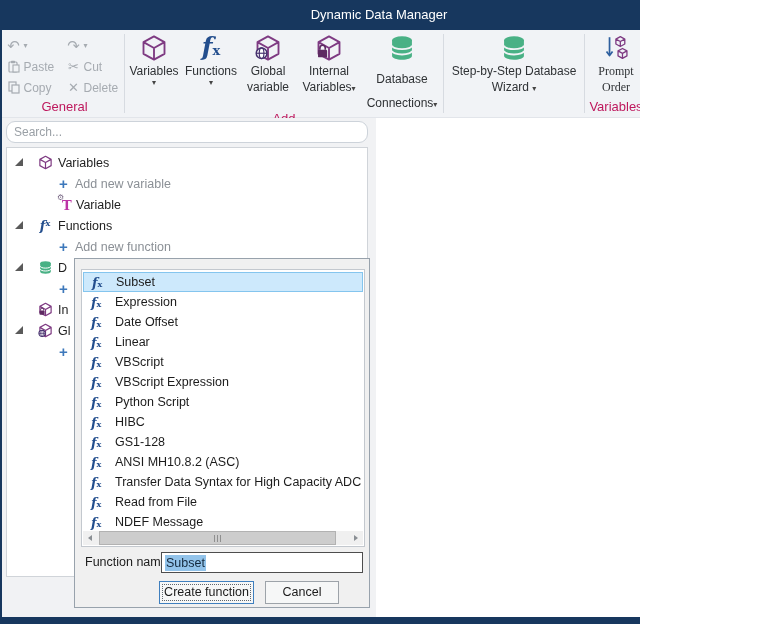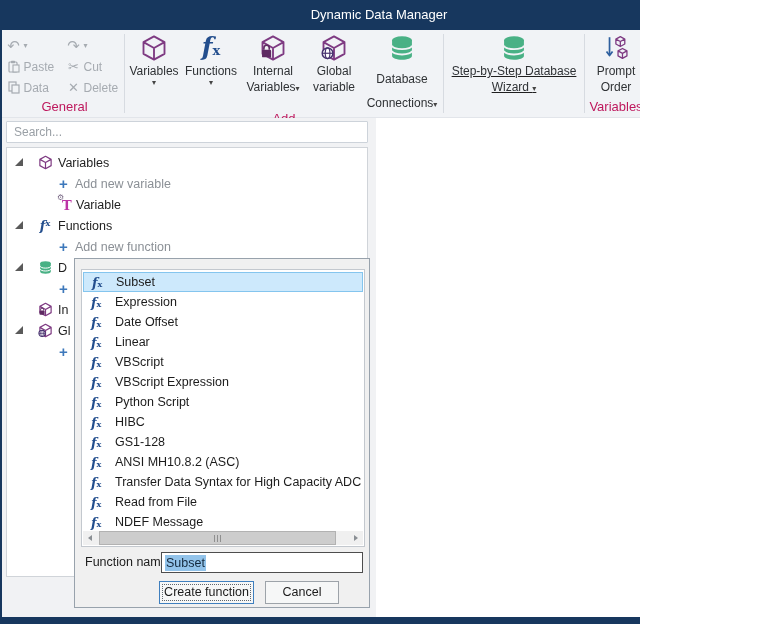--- a/index.html
+++ b/index.html
@@ -41,21 +41,21 @@
   
   .fxi { position:relative; color:#234e8d; font-family:"DejaVu Serif", serif; font-weight:bold; }
   .fxi .f { font-style:italic; }
   .fx-big { font-size:25px; height:28px; line-height:26px; }
   .fx-big .x { font-size:13px; }
   .fx-small { font-size:13px; }
   .fx-small .x { font-size:8px; }
 
   
   .leftpanel { position:absolute; left:0; top:88px; width:374px; height:499px; background:#f1f2f4; }
-  .searchbox { position:absolute; left:4px; top:3px; width:362px; height:22px; background:#fff; border:1px solid #cdd3da; border-radius:1px; }
+  .searchbox { position:absolute; left:4px; top:3px; width:362px; height:22px; background:#fff; border:1px solid #cdd3da; border-radius:9px; }
   .searchbox input { width:100%; height:100%; border:none; outline:none; background:transparent; font-family:"Liberation Sans",sans-serif; font-size:12px; padding:0 7px; color:#333; }
   .searchbox input::placeholder { color:#9aa0a6; }
 
   .treebox { position:absolute; left:4px; top:29px; width:362px; height:430px; background:#fff; border:1px solid #d0d4d9; overflow:hidden; padding-top:4px; }
   .trow { height:21px; display:flex; align-items:center; white-space:nowrap; }
   .trow .expander { width:9px; height:9px; margin-left:8px; margin-right:13px; position:relative; }
   .trow .expander.on::after { content:""; position:absolute; left:0; top:0; width:0; height:0; border-bottom:8px solid #5a5a5a; border-left:8px solid transparent; }
   .trow .ticon { width:16px; margin-right:5px; display:flex; justify-content:center; }
   .trow .tlabel { font-size:12.5px; color:#1f1f1f; }
   .trow.child { padding-left:52px; }
@@ -139,21 +139,21 @@
               <span class="gicon glyph">✂</span>
               <span>Cut</span>
             </div>
             <div class="gitem">
               <span class="gicon">
                 <svg width="12" height="13" viewBox="0 0 12 13">
                     <rect x="1" y="1" width="7" height="9" fill="none" stroke="#a6abb1" stroke-width="1.2"></rect>
                     <rect x="4" y="4" width="7" height="8" fill="#f1f3f6" stroke="#a6abb1" stroke-width="1.2"></rect>
                   </svg>
               </span>
-              <span>Data</span>
+              <span>Copy</span>
             </div>
             <div class="gitem">
               <span class="gicon glyph">✕</span>
               <span>Delete</span>
             </div>
           </div>
         </div>
         <div class="glabel">General</div>
       </div>
 
@@ -169,67 +169,67 @@
                 </svg>
             </span>
             <div class="blabel">Variables</div>
             <div class="caret">▾</div>
           </div>
 
           <div class="bigbtn" style="width:58px;">
             <span class="fxi fx-big"><span class="f">f</span><span class="x">x</span></span>
             <div class="blabel">Functions</div>
             <div class="caret">▾</div>
-          </div>
-
-          <div class="bigbtn" style="width:66px;">
-            <span>
-              <svg width="28" height="28" viewBox="0 0 24 24">
-                <path d="M12 2 L3 7 L3 17 L12 22 L21 17 L21 7 Z M3 7 L12 12 L21 7 M12 12 L12 22" fill="none" stroke="#7e3a82" stroke-width="1.6" stroke-linejoin="round"></path>
-                <path d="M4.2 13.5 v-1.6 a2.3 2.3 0 0 1 4.6 0 v1.6" fill="none" stroke="#5e2a62" stroke-width="1.4"></path>
-                <rect x="2.6" y="13.5" width="7.8" height="6.5" rx="1" fill="#5e2a62"></rect>
-              </svg>
-            </span>
-            <div class="blabel">Internal</div>
-            <div class="blabel"><span>Variables</span><span class="inline-caret">▾</span></div>
           </div>
 
           <div class="bigbtn" style="width:56px;">
             <span>
               <svg width="28" height="28" viewBox="0 0 24 24">
                 <path d="M12 2 L3 7 L3 17 L12 22 L21 17 L21 7 Z M3 7 L12 12 L21 7 M12 12 L12 22" fill="none" stroke="#7e3a82" stroke-width="1.6" stroke-linejoin="round"></path>
                 <circle cx="6.5" cy="16.5" r="4.6" fill="#ffffff" stroke="#46316e" stroke-width="1.3"></circle>
                 <ellipse cx="6.5" cy="16.5" rx="2" ry="4.6" fill="none" stroke="#46316e" stroke-width="1"></ellipse>
                 <path d="M1.9 16.5 h9.2" stroke="#46316e" stroke-width="1"></path>
               </svg>
             </span>
             <div class="blabel">Global</div>
             <div class="blabel">variable</div>
           </div>
 
+          <div class="bigbtn" style="width:66px;">
+            <span>
+              <svg width="28" height="28" viewBox="0 0 24 24">
+                <path d="M12 2 L3 7 L3 17 L12 22 L21 17 L21 7 Z M3 7 L12 12 L21 7 M12 12 L12 22" fill="none" stroke="#7e3a82" stroke-width="1.6" stroke-linejoin="round"></path>
+                <path d="M4.2 13.5 v-1.6 a2.3 2.3 0 0 1 4.6 0 v1.6" fill="none" stroke="#5e2a62" stroke-width="1.4"></path>
+                <rect x="2.6" y="13.5" width="7.8" height="6.5" rx="1" fill="#5e2a62"></rect>
+              </svg>
+            </span>
+            <div class="blabel">Internal</div>
+            <div class="blabel"><span>Variables</span><span class="inline-caret">▾</span></div>
+          </div>
+
           <div class="bigbtn" style="width:80px;gap:8px;">
             <span>
               <svg width="28" height="28" viewBox="0 0 24 24">
                 <path d="M3.5 5.2 V18.8 c0 1.8 3.8 3.2 8.5 3.2 s8.5-1.4 8.5-3.2 V5.2" fill="#49b185"></path>
                 <ellipse cx="12" cy="5.2" rx="8.5" ry="3.2" fill="#49b185"></ellipse>
                 <path d="M3.5 9.8 c0 1.8 3.8 3.2 8.5 3.2 s8.5-1.4 8.5-3.2" fill="none" stroke="#f1f3f6" stroke-width="1.6"></path>
                 <path d="M3.5 14.4 c0 1.8 3.8 3.2 8.5 3.2 s8.5-1.4 8.5-3.2" fill="none" stroke="#f1f3f6" stroke-width="1.6"></path>
               </svg>
             </span>
             <div class="blabel">Database</div>
             <div class="blabel"><span>Connections</span><span class="inline-caret">▾</span></div>
           </div>
 
         </div>
         <div class="glabel">Add</div>
       </div>
 
       <div class="rsep"></div>
 
-      <div class="rgroup" style="width:138px;text-decoration:underline;">
+      <div class="rgroup" style="width:138px;">
         <div class="gcontent">
           <div class="bigbtn" style="width:136px;">
             <span>
               <svg width="28" height="28" viewBox="0 0 24 24">
                 <path d="M3.5 5.2 V18.8 c0 1.8 3.8 3.2 8.5 3.2 s8.5-1.4 8.5-3.2 V5.2" fill="#49b185"></path>
                 <ellipse cx="12" cy="5.2" rx="8.5" ry="3.2" fill="#49b185"></ellipse>
                 <path d="M3.5 9.8 c0 1.8 3.8 3.2 8.5 3.2 s8.5-1.4 8.5-3.2" fill="none" stroke="#f1f3f6" stroke-width="1.6"></path>
                 <path d="M3.5 14.4 c0 1.8 3.8 3.2 8.5 3.2 s8.5-1.4 8.5-3.2" fill="none" stroke="#f1f3f6" stroke-width="1.6"></path>
               </svg>
             </span>
@@ -237,21 +237,21 @@
             <div class="blabel"><span>Wizard</span> <span class="inline-caret">▾</span></div>
           </div>
         </div>
         <div class="glabel"></div>
       </div>
 
       <div class="rsep"></div>
 
       <div class="rgroup" style="width:60px;">
         <div class="gcontent">
-          <div class="bigbtn" style="width:58px;">
+          <div class="bigbtn" style="width:58px;font-family:Liberation Serif, serif;">
             <span>
               <svg width="28" height="28" viewBox="0 0 26 26">
                 <path d="M7 3 V19" stroke="#2e5f9e" stroke-width="1.6" fill="none"></path>
                 <path d="M4.2 16.2 L7 20 L9.8 16.2" fill="none" stroke="#2e5f9e" stroke-width="1.6" stroke-linejoin="round"></path>
                 <g transform="translate(11.5,1.5) scale(0.46)">
                     <path d="M12 2 L3 7 L3 17 L12 22 L21 17 L21 7 Z M3 7 L12 12 L21 7 M12 12 L12 22" fill="#f1f3f6" stroke="#7e3a82" stroke-width="2.6" stroke-linejoin="round"></path>
                   </g>
                 <g transform="translate(13.5,12.5) scale(0.46)">
                     <path d="M12 2 L3 7 L3 17 L12 22 L21 17 L21 7 Z M3 7 L12 12 L21 7 M12 12 L12 22" fill="#f1f3f6" stroke="#7e3a82" stroke-width="2.6" stroke-linejoin="round"></path>
                   </g>

